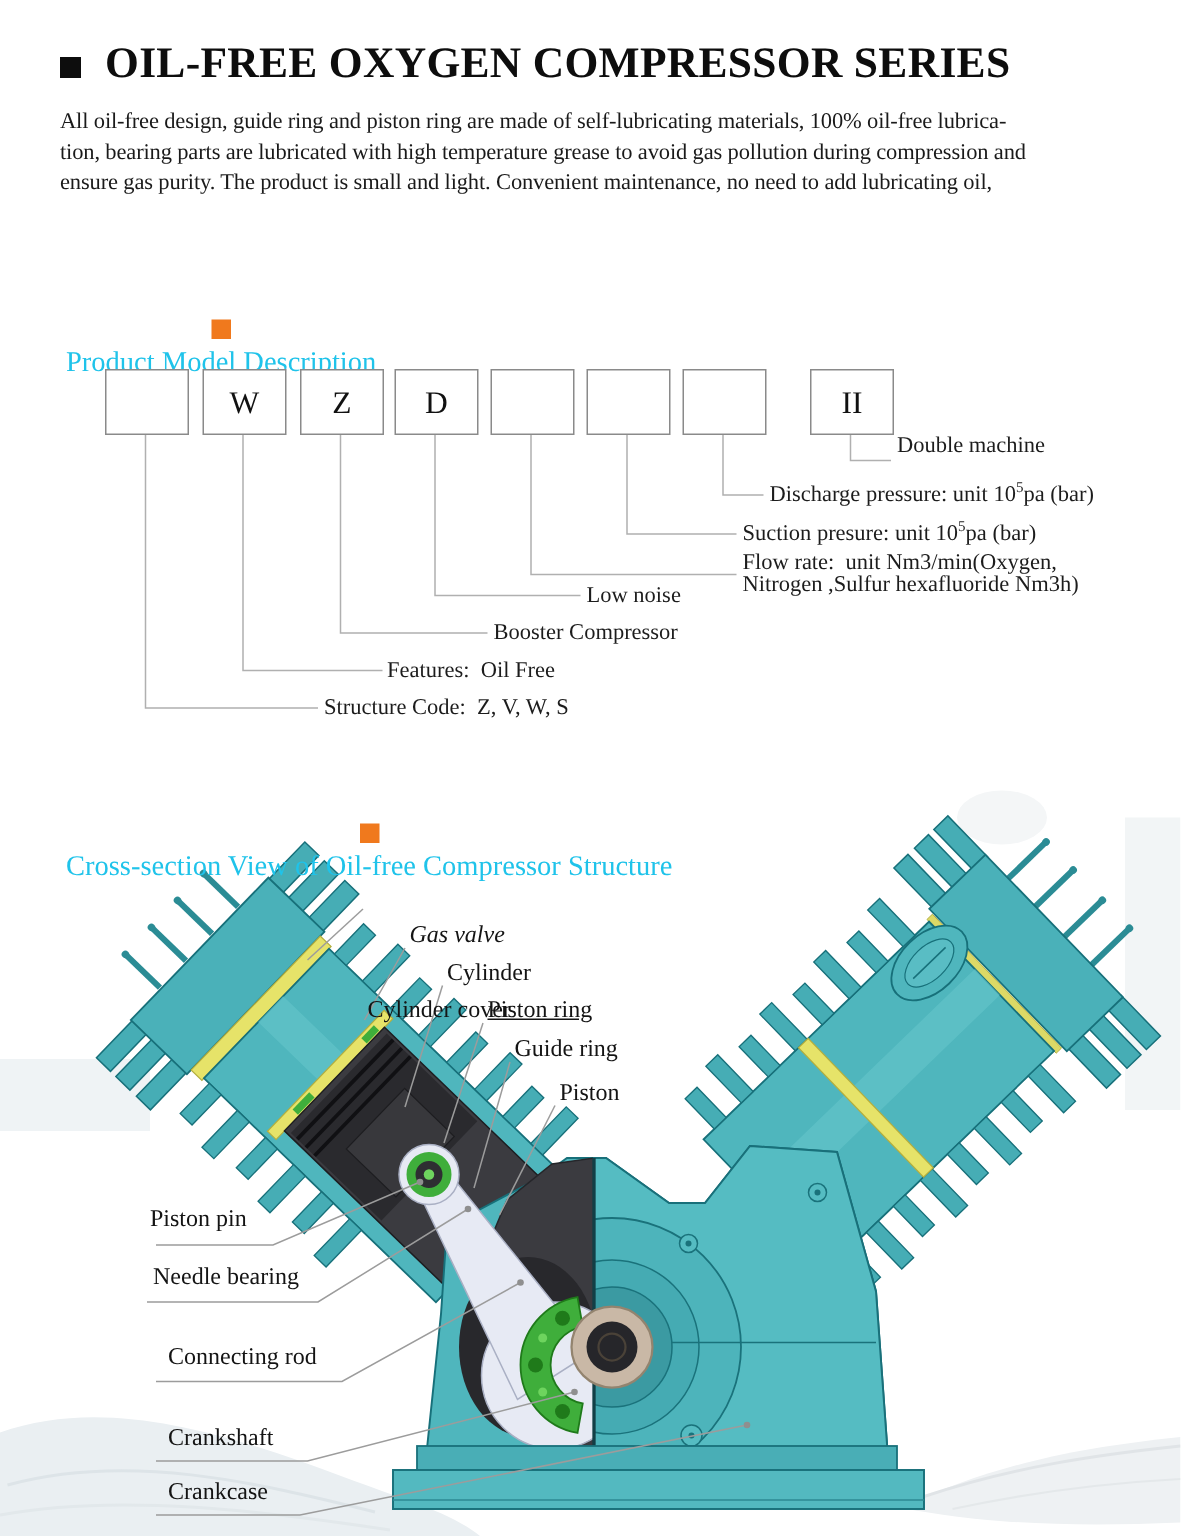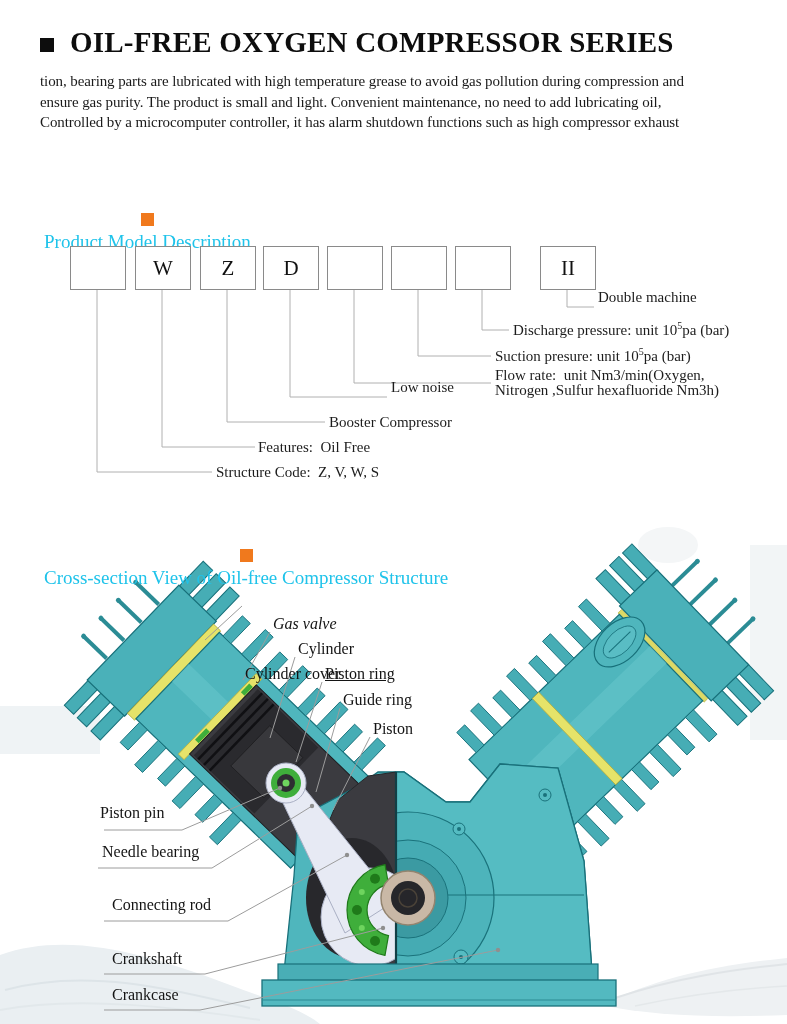--- a/index.html
+++ b/index.html
@@ -232,23 +232,23 @@
     </g>
   </g>
 </svg>
 
 <div class="title-row">
   <span class="title-sq"></span>
   <span class="title-text">OIL-FREE OXYGEN COMPRESSOR SERIES</span>
 </div>
 
 <div class="intro">
+  <div>All oil-free design, guide ring and piston ring are made of self-lubricating materials, 100% oil-free lubrica-</div>
   <div>tion, bearing parts are lubricated with high temperature grease to avoid gas pollution during compression and</div>
   <div>ensure gas purity. The product is small and light. Convenient maintenance, no need to add lubricating oil,</div>
-  <div>Controlled by a microcomputer controller, it has alarm shutdown functions such as high compressor exhaust</div>
 </div>
 
 <div class="sec-h sec-h1">
   <span class="osq"></span>
   <span class="htext">Product Model Description</span>
 </div>
 
 <div class="mbox" style="left:70px;"></div>
 <div class="mbox" style="left:135px;">W</div>
 <div class="mbox" style="left:200px;">Z</div>
@@ -256,21 +256,21 @@
 <div class="mbox" style="left:327px;"></div>
 <div class="mbox" style="left:391px;"></div>
 <div class="mbox" style="left:455px;"></div>
 <div class="mbox" style="left:540px;width:54px;">II</div>
 
 <div class="mlabel" style="left:598px;top:288px;">Double machine</div>
 <div class="mlabel" style="left:513px;top:321px;"><span>Discharge pressure: unit 10</span><sup>5</sup><span>pa (bar)</span></div>
 <div class="mlabel" style="left:495px;top:347px;"><span>Suction presure: unit 10</span><sup>5</sup><span>pa (bar)</span></div>
 <div class="mlabel" style="left:495px;top:366px;">Flow rate:  unit Nm3/min(Oxygen,</div>
 <div class="mlabel" style="left:495px;top:381px;">Nitrogen ,Sulfur hexafluoride Nm3h)</div>
-<div class="mlabel" style="left:391px;top:378px;">Low noise</div>
+<div class="mlabel" style="left:391px;top:388px;">Low noise</div>
 <div class="mlabel" style="left:329px;top:413px;">Booster Compressor</div>
 <div class="mlabel" style="left:258px;top:438px;">Features:  Oil Free</div>
 <div class="mlabel" style="left:216px;top:463px;">Structure Code:  Z, V, W, S</div>
 
 <div class="sec-h sec-h2">
   <span class="osq"></span>
   <span class="htext">Cross-section View of Oil-free Compressor Structure</span>
 </div>
 
 <div class="dlabel" style="left:245px;top:623px;margin-top:42px;">Cylinder cover</div>

